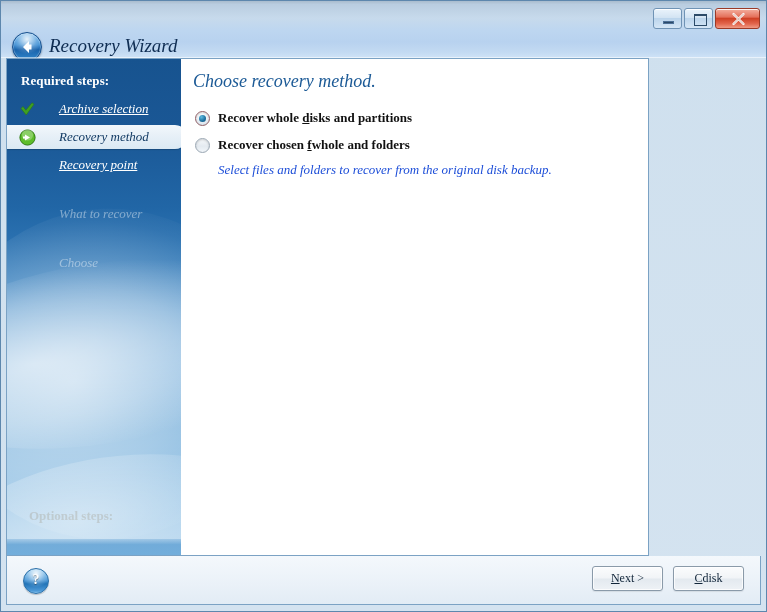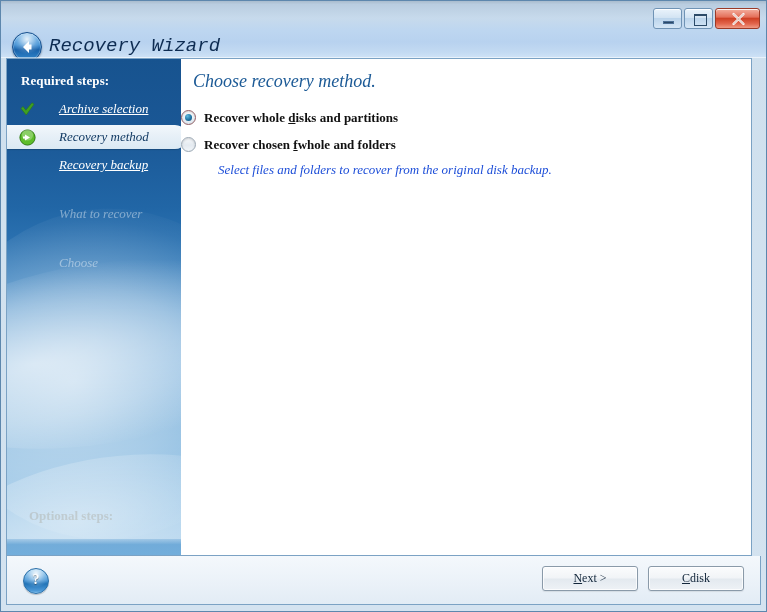--- a/index.html
+++ b/index.html
@@ -61,21 +61,21 @@
   }
   #backbtn svg { position:absolute; left:5px; top:5px; }
 
   #title-text {
     position: absolute;
     left: 48px; top: 31px;
     height: 28px; line-height: 28px;
     font-size: 19px;
     font-style: italic;
     color: #0e2c52;
-    font-family: Liberation Mono, monospace;
+    font-family: Liberation Serif, serif;
     white-space: nowrap;
   }
 
   
   #wincontrols {
     position: absolute;
     right: 6px; top: 7px;
     display: flex;
     gap: 2px;
   }
@@ -101,21 +101,21 @@
   .gl-max {
     position:absolute; left:9px; top:5px; width:11px; height:9px;
     border:1px solid #2b4a68; border-top-width:2px; background:transparent;
   }
   .gl-close { position:absolute; left:15px; top:3px; }
 
   
   #body-area {
     position: absolute;
     left: 6px; top: 58px;
-    width: 746px; height: 498px;
+    width: 643px; height: 498px;
     background: #ffffff;
     border: 1px solid #7ba2c4;
     box-sizing: border-box;
     overflow: hidden;
   }
 
   
   #sidebar {
     position: absolute;
     left: 0; top: 0;
@@ -233,23 +233,23 @@
   }
   #pane-title {
     position:absolute; left: 12px; top: 12px;
     font-size: 18px; font-style: italic;
     font-family: "Liberation Serif", serif;
     color: #1c5a96;
   }
 
   .radio-row {
     position: absolute;
-    left: 0;
+    left: 14px;
     display: flex;
-    align-items: flex-start;
+    align-items: center;
     cursor: pointer;
   }
   #row-1 { top: 51px; }
   #row-2 { top: 78px; }
 
   .radio {
     width: 15px; height: 15px;
     border-radius: 50%;
     margin-right: 8px;
     flex: 0 0 15px;
@@ -314,21 +314,21 @@
     font-size: 14px; font-weight: bold;
     font-family: "Liberation Serif", serif;
     text-shadow: 0 1px 1px rgba(0,0,0,.4);
   }
 
   .footbtns {
     position:absolute; right: 16px; top: 10px;
     display:flex; gap: 10px;
   }
   .fbtn {
-    width: 96px; height: 25px;
+    width: 71px; height: 25px;
     border: 1px solid #8a9aa9;
     border-radius: 3px;
     background: linear-gradient(to bottom, #fbfcfd 0%, #f1f4f7 48%, #e3e9ef 52%, #eef2f6 100%);
     box-shadow: inset 0 0 0 1px rgba(255,255,255,.75), 0 1px 1px rgba(0,0,0,.08);
     font-size: 12px;
     font-family: "Liberation Serif", serif;
     color: #12263a;
     display:flex; align-items:center; justify-content:center;
     cursor: pointer;
     box-sizing: border-box;
@@ -397,21 +397,21 @@
               <circle cx="8.5" cy="8.5" r="7.6" fill="none" stroke="#2f7a12" stroke-width="1"></circle>
               <circle cx="8.5" cy="6" r="5.6" fill="rgba(255,255,255,.28)"></circle>
               <path d="M6 5.5 L11 8.5 L6 11.5 L6 9.6 L4 9.6 L4 7.4 L6 7.4 Z" fill="#ffffff"></path>
             </svg>
           </span>
           <span class="lbl">Recovery method</span>
         </div>
 
         <div class="sb-item link">
           <span class="ico"></span>
-          <span class="lbl">Recovery backup</span>
+          <span class="lbl">Recovery point</span>
         </div>
 
         <div class="sb-item disabled">
           <span class="ico"></span>
           <span class="lbl">What to recover</span>
         </div>
 
         <div class="sb-item disabled">
           <span class="ico"></span>
           <span class="lbl">Choose</span>

